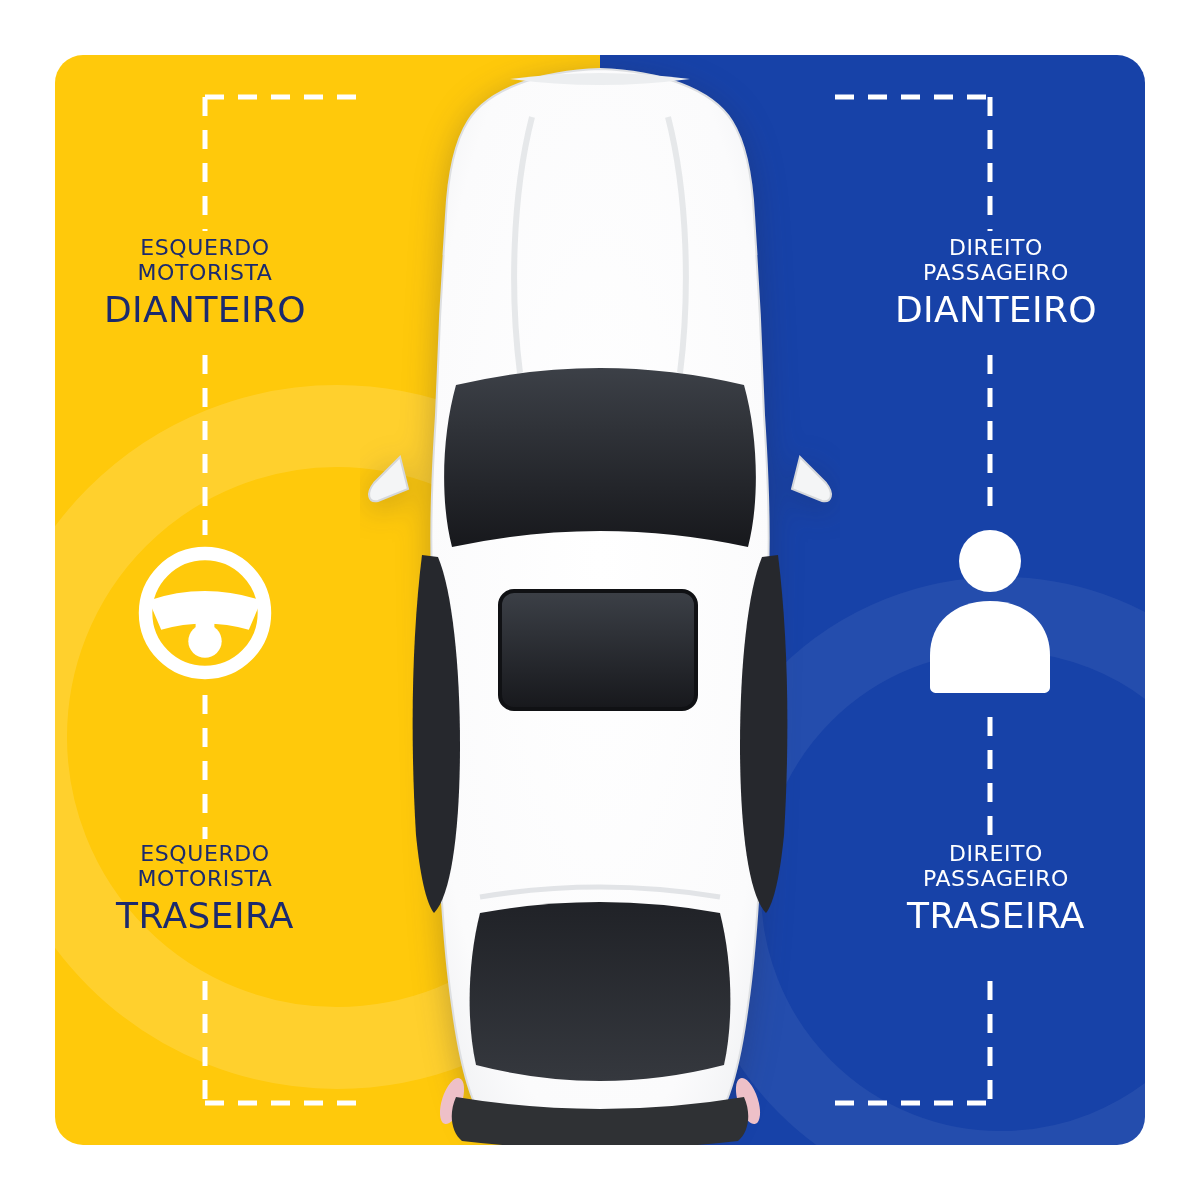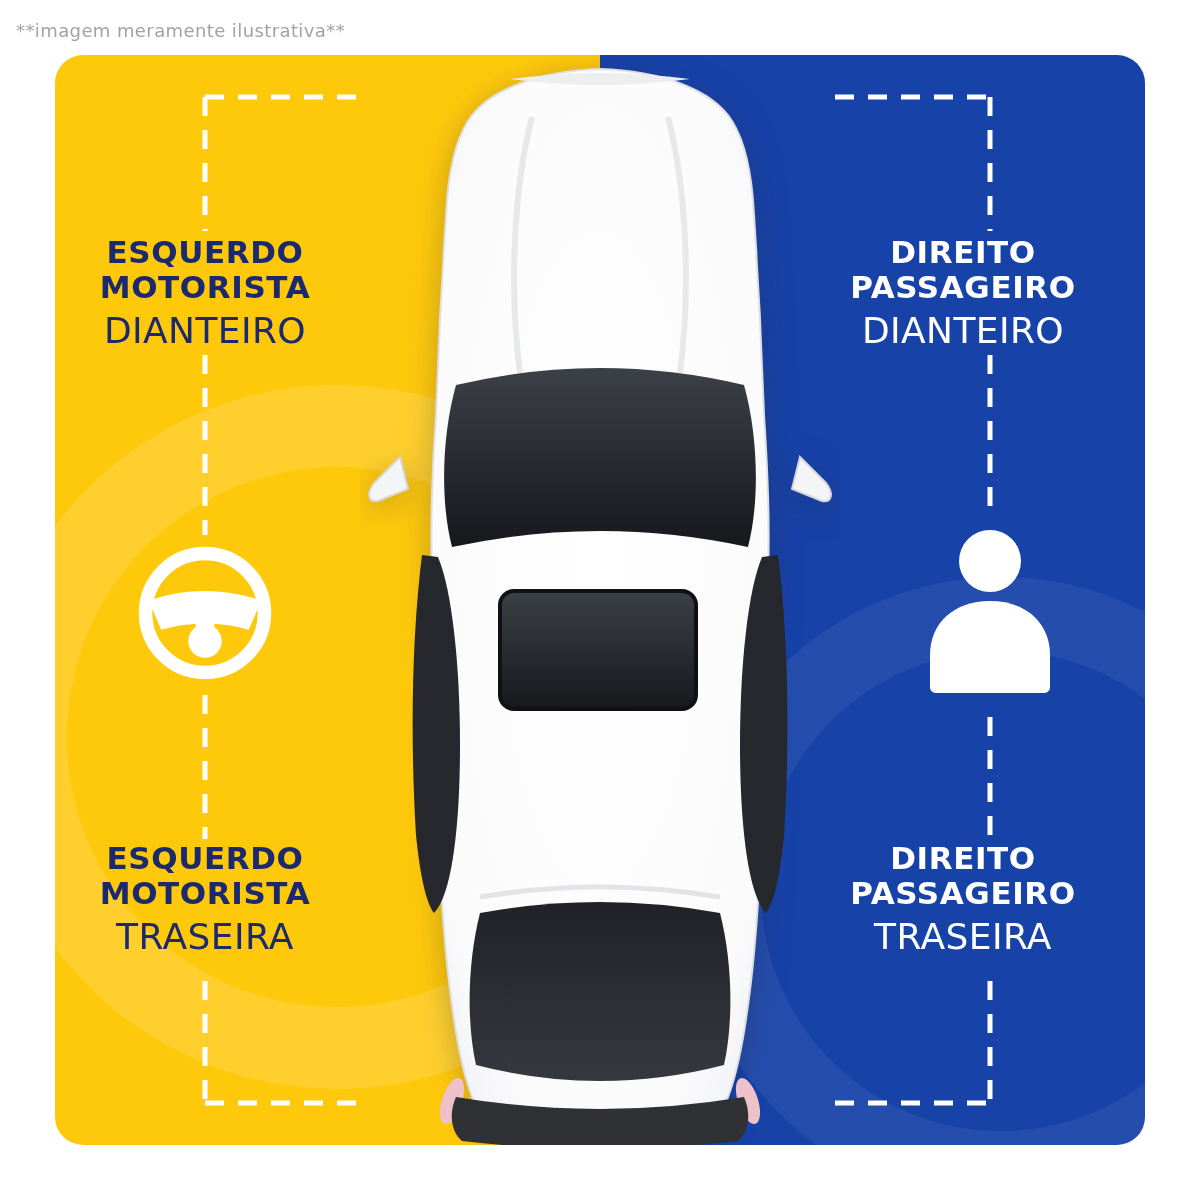--- a/index.html
+++ b/index.html
@@ -25,41 +25,40 @@
   }
   .wm.blue {
     right:-170px; bottom:-60px; width:480px; height:480px;
     border:74px solid rgba(255,255,255,0.06);
   }
   .guides { position:absolute; left:0; top:0; width:1090px; height:1090px; pointer-events:none; }
   .guides line { stroke:#ffffff; stroke-width:5; stroke-dasharray:19 14; }
 
   .label { position:absolute; width:340px; text-align:center; }
   .label.l-left  { left:-20px; color:#1B2A6E; }
-  .label.l-right { left:738px; color:#ffffff; }
+  .label.l-right { left:771px; color:#ffffff; }
   .label.front { top:180px; }
   .label.rear  { top:786px; }
   .label .ln { display:block; }
-  .label .b { font-weight:700; font-size:31px; line-height:1.14; letter-spacing:0.6px; }
+  .label .b { font-weight:400; font-size:22px; line-height:1.14; letter-spacing:0.6px; }
   .label .r { font-weight:400; font-size:36px; line-height:1.2; margin-top:3px; letter-spacing:0.4px; }
 
   .icon-wrap { position:absolute; }
   .icon-steering { left:77px; top:485px; width:146px; height:146px; }
   .icon-person  { left:865px; top:468px; width:140px; height:186px; }
 
   .car {
     position:absolute; left:305px; top:0; width:480px; height:1120px;
   }
 </style>
 </head>
 <body>
 
 <div class="page">
 
-  <div class="disclaimer">**imagem meramente ilustrativa**</div>
 
   <div class="card">
     <div class="half left"></div>
     <div class="half right"></div>
 
     <div class="wm yellow"></div>
     <div class="wm blue"></div>
 
     <svg class="guides" viewBox="0 0 1090 1090">
 

